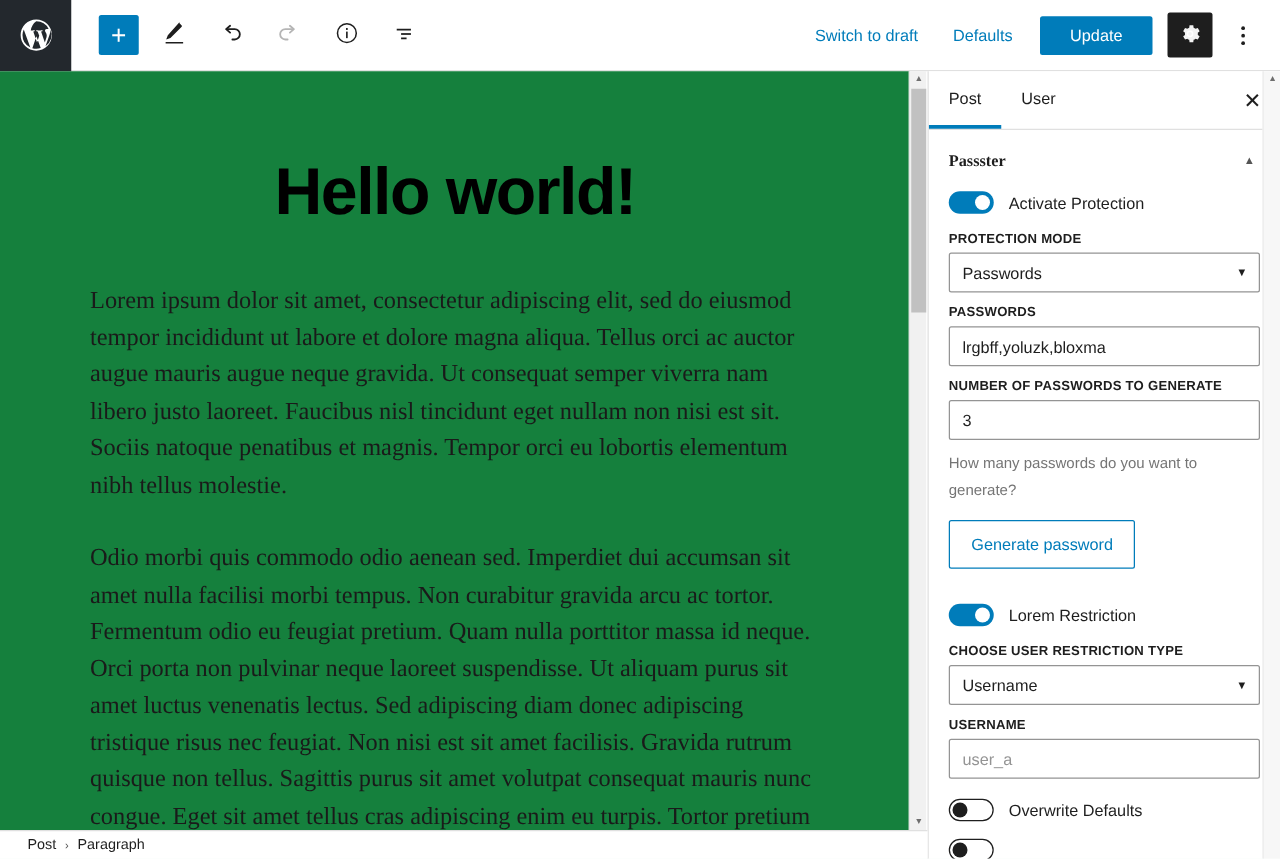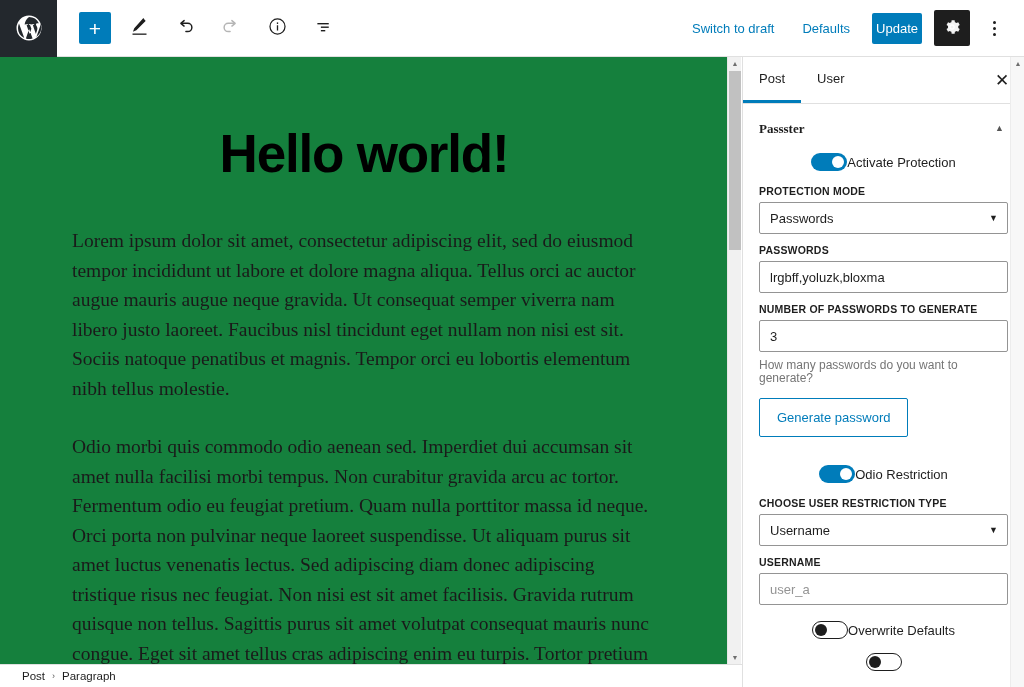--- a/index.html
+++ b/index.html
@@ -43,21 +43,21 @@
     padding-right: 12px; gap: 4px;
   }
   .tb-link {
     color: #007cba; background: transparent; border: none;
     font-size: 13px; font-family: "Liberation Sans", sans-serif;
     padding: 6px 12px; cursor: pointer; white-space: nowrap;
   }
   .tb-update {
     background: #007cba; color: #fff; border: none; border-radius: 2px;
     font-size: 13px; font-family: "Liberation Sans", sans-serif;
-    padding: 8px 4px; margin-left: 6px; cursor: pointer; white-space: nowrap;
+    padding: 8px 24px; margin-left: 6px; cursor: pointer; white-space: nowrap;
   }
   .tb-gear {
     width: 36px; height: 36px; background: #1e1e1e; color: #fff;
     border: none; border-radius: 2px; margin-left: 8px;
     display: flex; align-items: center; justify-content: center; cursor: pointer;
   }
   .tb-kebab {
     width: 36px; height: 36px; background: transparent; border: none;
     display: flex; align-items: center; justify-content: center;
     cursor: pointer; color: #1e1e1e; margin-left: 2px;
@@ -123,21 +123,21 @@
 
   .panel-header {
     display: flex; align-items: center; justify-content: space-between;
     padding: 16px 16px 10px 16px;
   }
   .panel-title { font-size: 13px; font-weight: bold; color: #1e1e1e; font-family: Liberation Serif, serif; }
   .panel-chevron { color: #555; font-size: 9px; line-height: 1; background: none; border: none; cursor: pointer; padding: 4px; }
 
   .panel-body { padding: 0 16px 16px 16px; }
 
-  .toggle-row { display: flex; align-items: center; margin: 6px 0 14px 0; justify-content: center; }
+  .toggle-row { display: flex; align-items: center; gap: 12px; margin: 6px 0 14px 0; }
   .toggle {
     width: 36px; height: 18px; border-radius: 9px; position: relative;
     flex: 0 0 36px; cursor: pointer;
   }
   .toggle.on { background: #007cba; }
   .toggle.off { background: #fff; border: 1px solid #1e1e1e; }
   .toggle .knob {
     position: absolute; width: 12px; height: 12px; border-radius: 50%;
     top: 3px; transition: none;
   }
@@ -155,21 +155,21 @@
     font-family: "Liberation Sans", sans-serif; outline: none;
   }
   .select-wrap { position: relative; }
   .select-wrap .caret {
     position: absolute; right: 10px; top: 50%; transform: translateY(-50%);
     pointer-events: none; color: #1e1e1e; font-size: 9px;
   }
   .ctrl-select { appearance: none; -webkit-appearance: none; padding-right: 26px; }
   .ctrl-input::placeholder { color: #949494; }
   .help-text {
-    font-size: 12px; color: #757575; line-height: 13px; margin: 7px 0 13px 0;
+    font-size: 12px; color: #757575; line-height: 22px; margin: 7px 0 13px 0;
   }
   .btn-secondary {
     border: 1px solid #007cba; color: #007cba; background: #fff;
     border-radius: 2px; font-size: 13px; padding: 11px 17px;
     font-family: "Liberation Sans", sans-serif; cursor: pointer;
     margin-bottom: 22px;
   }
   .toggle-row.tight { margin-bottom: 6px; }
 
   
@@ -332,21 +332,21 @@
       <label class="field-label">NUMBER OF PASSWORDS TO GENERATE</label>
       <input class="ctrl-input" type="text" value="3" style="">
       <div class="help-text">How many passwords do you want to generate?</div>
 
       <button class="btn-secondary">Generate password</button>
 
       <div class="toggle-row">
         <div class="toggle on">
           <span class="knob"></span>
         </div>
-        <span class="toggle-label">Odio Restriction</span>
+        <span class="toggle-label">Lorem Restriction</span>
       </div>
 
       <label class="field-label">CHOOSE USER RESTRICTION TYPE</label>
       <div class="select-wrap">
         <select class="ctrl-select">
           <option>Username</option>
         </select>
         <span class="caret">▼</span>
       </div>
 

